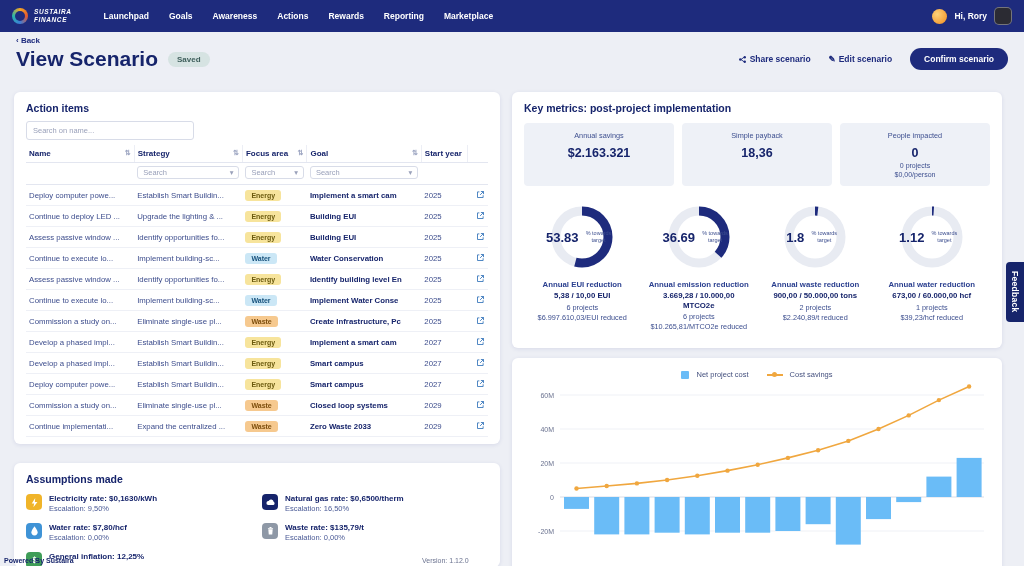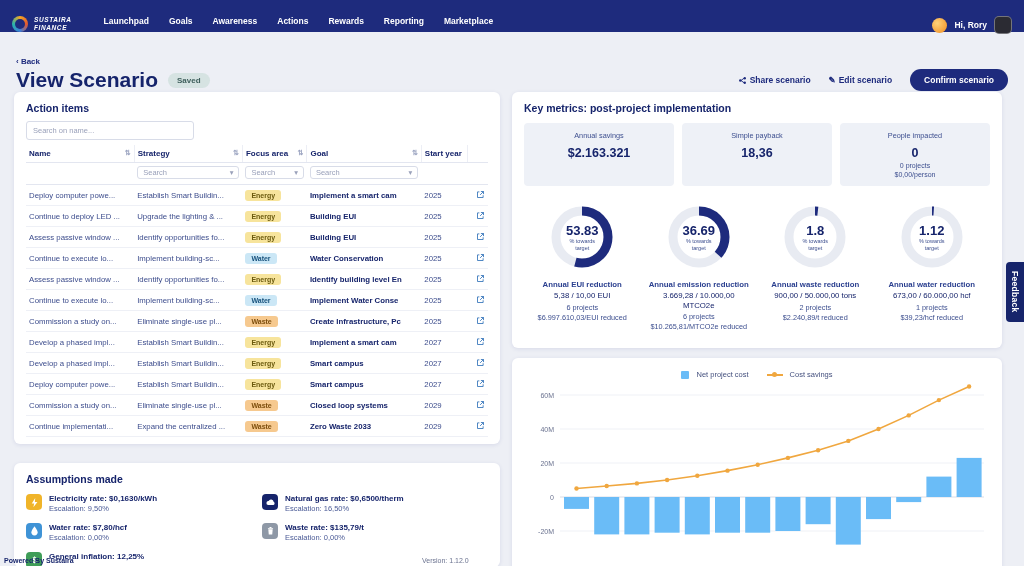--- a/index.html
+++ b/index.html
@@ -1,32 +1,32 @@
 <!DOCTYPE html>
 <html><head>
 <meta charset="utf-8">
 <style>
 *{box-sizing:border-box;margin:0;padding:0}
 html,body{width:1024px;height:566px;overflow:hidden}
 body{font-family:"Liberation Sans",sans-serif;background:#edeff5;position:relative;color:#16246b}
 
 
-.topnav{height:26px;background:#1e2b7d;display:flex;align-items:flex-start;padding:16px 12px;gap:6px}
+.topnav{height:26px;background:#1e2b7d;display:flex;align-items:center;padding:16px 12px;gap:6px}
 .logo{width:16px;height:16px;border-radius:50%;background:conic-gradient(#f5a623,#e4572e,#3b7dd8,#29b6a8,#f5a623);position:relative;flex:none}
 .logo:after{content:"";position:absolute;inset:3px;border-radius:50%;background:#1e2b7d}
 .brand{color:#fff;font-size:6.5px;font-weight:bold;letter-spacing:.6px;line-height:1.2;font-style:italic}
 .navitems{display:flex;gap:20px;margin-left:26px}
 .navitem{color:#fff;font-size:8.5px;font-weight:bold;cursor:pointer;white-space:nowrap}
 .navright{margin-left:auto;display:flex;align-items:center;gap:7px}
 .coin{width:15px;height:15px;border-radius:50%;background:radial-gradient(circle at 35% 35%,#ffd27a,#f08c1e)}
 .greet{color:#fff;font-size:8.5px;font-weight:bold}
 .avatar{width:18px;height:18px;border-radius:5px;background:#2b2b33;border:1px solid rgba(255,255,255,.35)}
 
 
-.pagehead{padding:25px 16px 4px}
+.pagehead{padding:4px 16px 4px}
 .backlink{font-size:8px;color:#1e2b7d;font-weight:bold;cursor:pointer}
 .titlerow{display:flex;align-items:center;margin-top:2px}
 .ptitle{font-size:21px;font-weight:bold;color:#16246b}
 .savedbadge{font-size:8px;font-weight:bold;background:#d6e3e2;color:#3f5f5c;border-radius:9px;padding:3px 9px;margin-left:10px}
 .headactions{margin-left:auto;display:flex;align-items:center;gap:18px}
 .halink{font-size:8.5px;color:#1e2b7d;font-weight:bold;cursor:pointer;display:flex;align-items:center;gap:3px}
 .confirmbtn{background:#1e2b7d;color:#fff;border:none;font-size:8.5px;font-weight:bold;border-radius:13px;padding:6px 14px;cursor:pointer;font-family:inherit}
 
 
 .card{background:#fff;border-radius:6px;box-shadow:0 1px 4px rgba(30,43,125,.10);padding:10px 12px}
@@ -66,25 +66,25 @@
 .mboxes{display:flex;gap:8px;margin-top:9px}
 .mbox{flex:1;background:#eef1f7;border-radius:4px;padding:8px 5px;text-align:center}
 .mlabel{font-size:7.3px;color:#3d4f8f}
 .mval{font-size:12.5px;font-weight:bold;color:#16246b;margin-top:6px}
 .msub{font-size:7px;color:#3d4f8f;margin-top:2px}
 .donuts{display:flex;margin-top:12px}
 .donut{flex:1;text-align:center}
 .dwrap{position:relative;width:78px;height:78px;margin:0 auto}
 .dwrap svg circle.track{fill:none;stroke:#e8ebf2;stroke-width:9}
 .dwrap svg circle.prog{fill:none;stroke:#1e2b7d;stroke-width:9}
-.dcenter{position:absolute;inset:0;display:flex;flex-direction:column;align-items:center;justify-content:center}
+.dcenter{position:absolute;inset:0;display:flex;flex-direction:row;align-items:center;justify-content:center}
 .dval{font-size:13px;font-weight:bold;color:#16246b}
 .dlbl{font-size:5.5px;color:#3d4f8f;line-height:1.2;width:40px}
 .dtitle{font-size:7.8px;font-weight:bold;color:#2a3f8f;margin-top:4px}
-.dratio{font-size:7.8px;font-weight:normal;color:#16246b;margin-top:2px;line-height:1.25;padding:0 6px}
+.dratio{font-size:7.8px;font-weight:bold;color:#16246b;margin-top:2px;line-height:1.25;padding:0 6px}
 .dproj{font-size:7.3px;color:#3d4f8f;margin-top:2px}
 .dcost{font-size:7.3px;color:#3d4f8f;margin-top:1px}
 
 
 .chartcard{margin-top:10px;height:236px}
 .legend{display:flex;justify-content:center;gap:18px;align-items:center;margin-top:2px}
 .lgitem{display:flex;align-items:center;gap:7px;font-size:7.5px;color:#44507e}
 .lg-bar{width:8px;height:8px;border-radius:1px}
 .lg-line{width:16px;height:2px;position:relative}
 .lg-line:after{content:"";position:absolute;width:5px;height:5px;border-radius:50%;left:5px;top:-1.5px;background:inherit}

